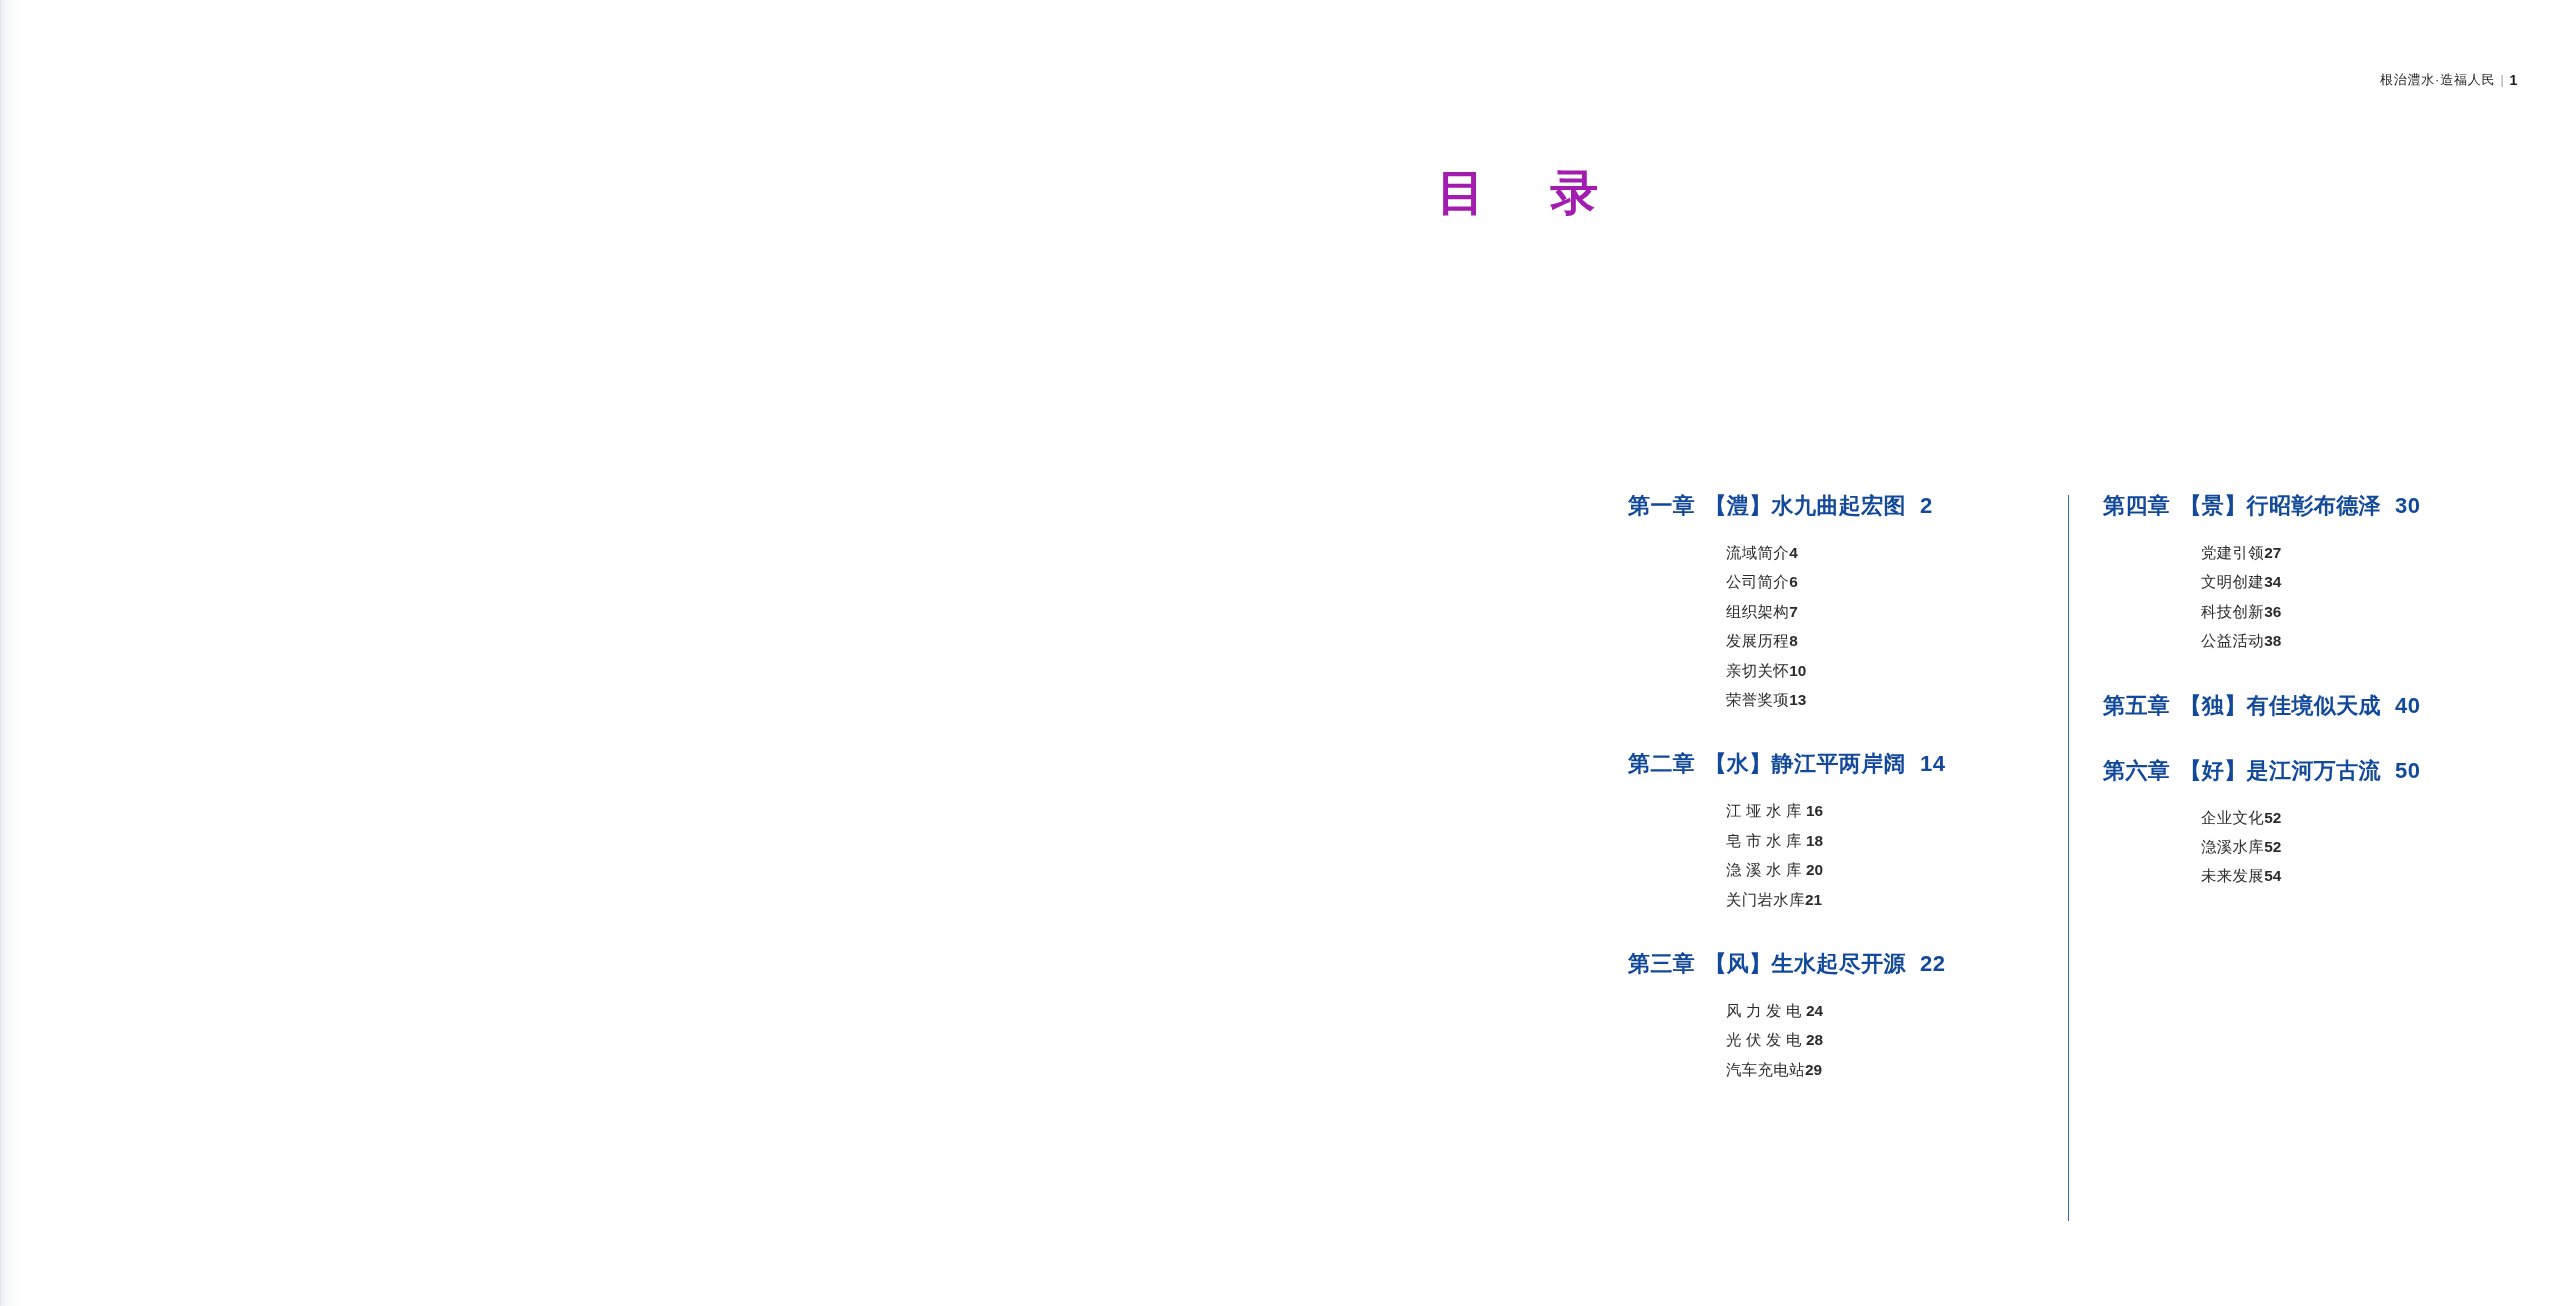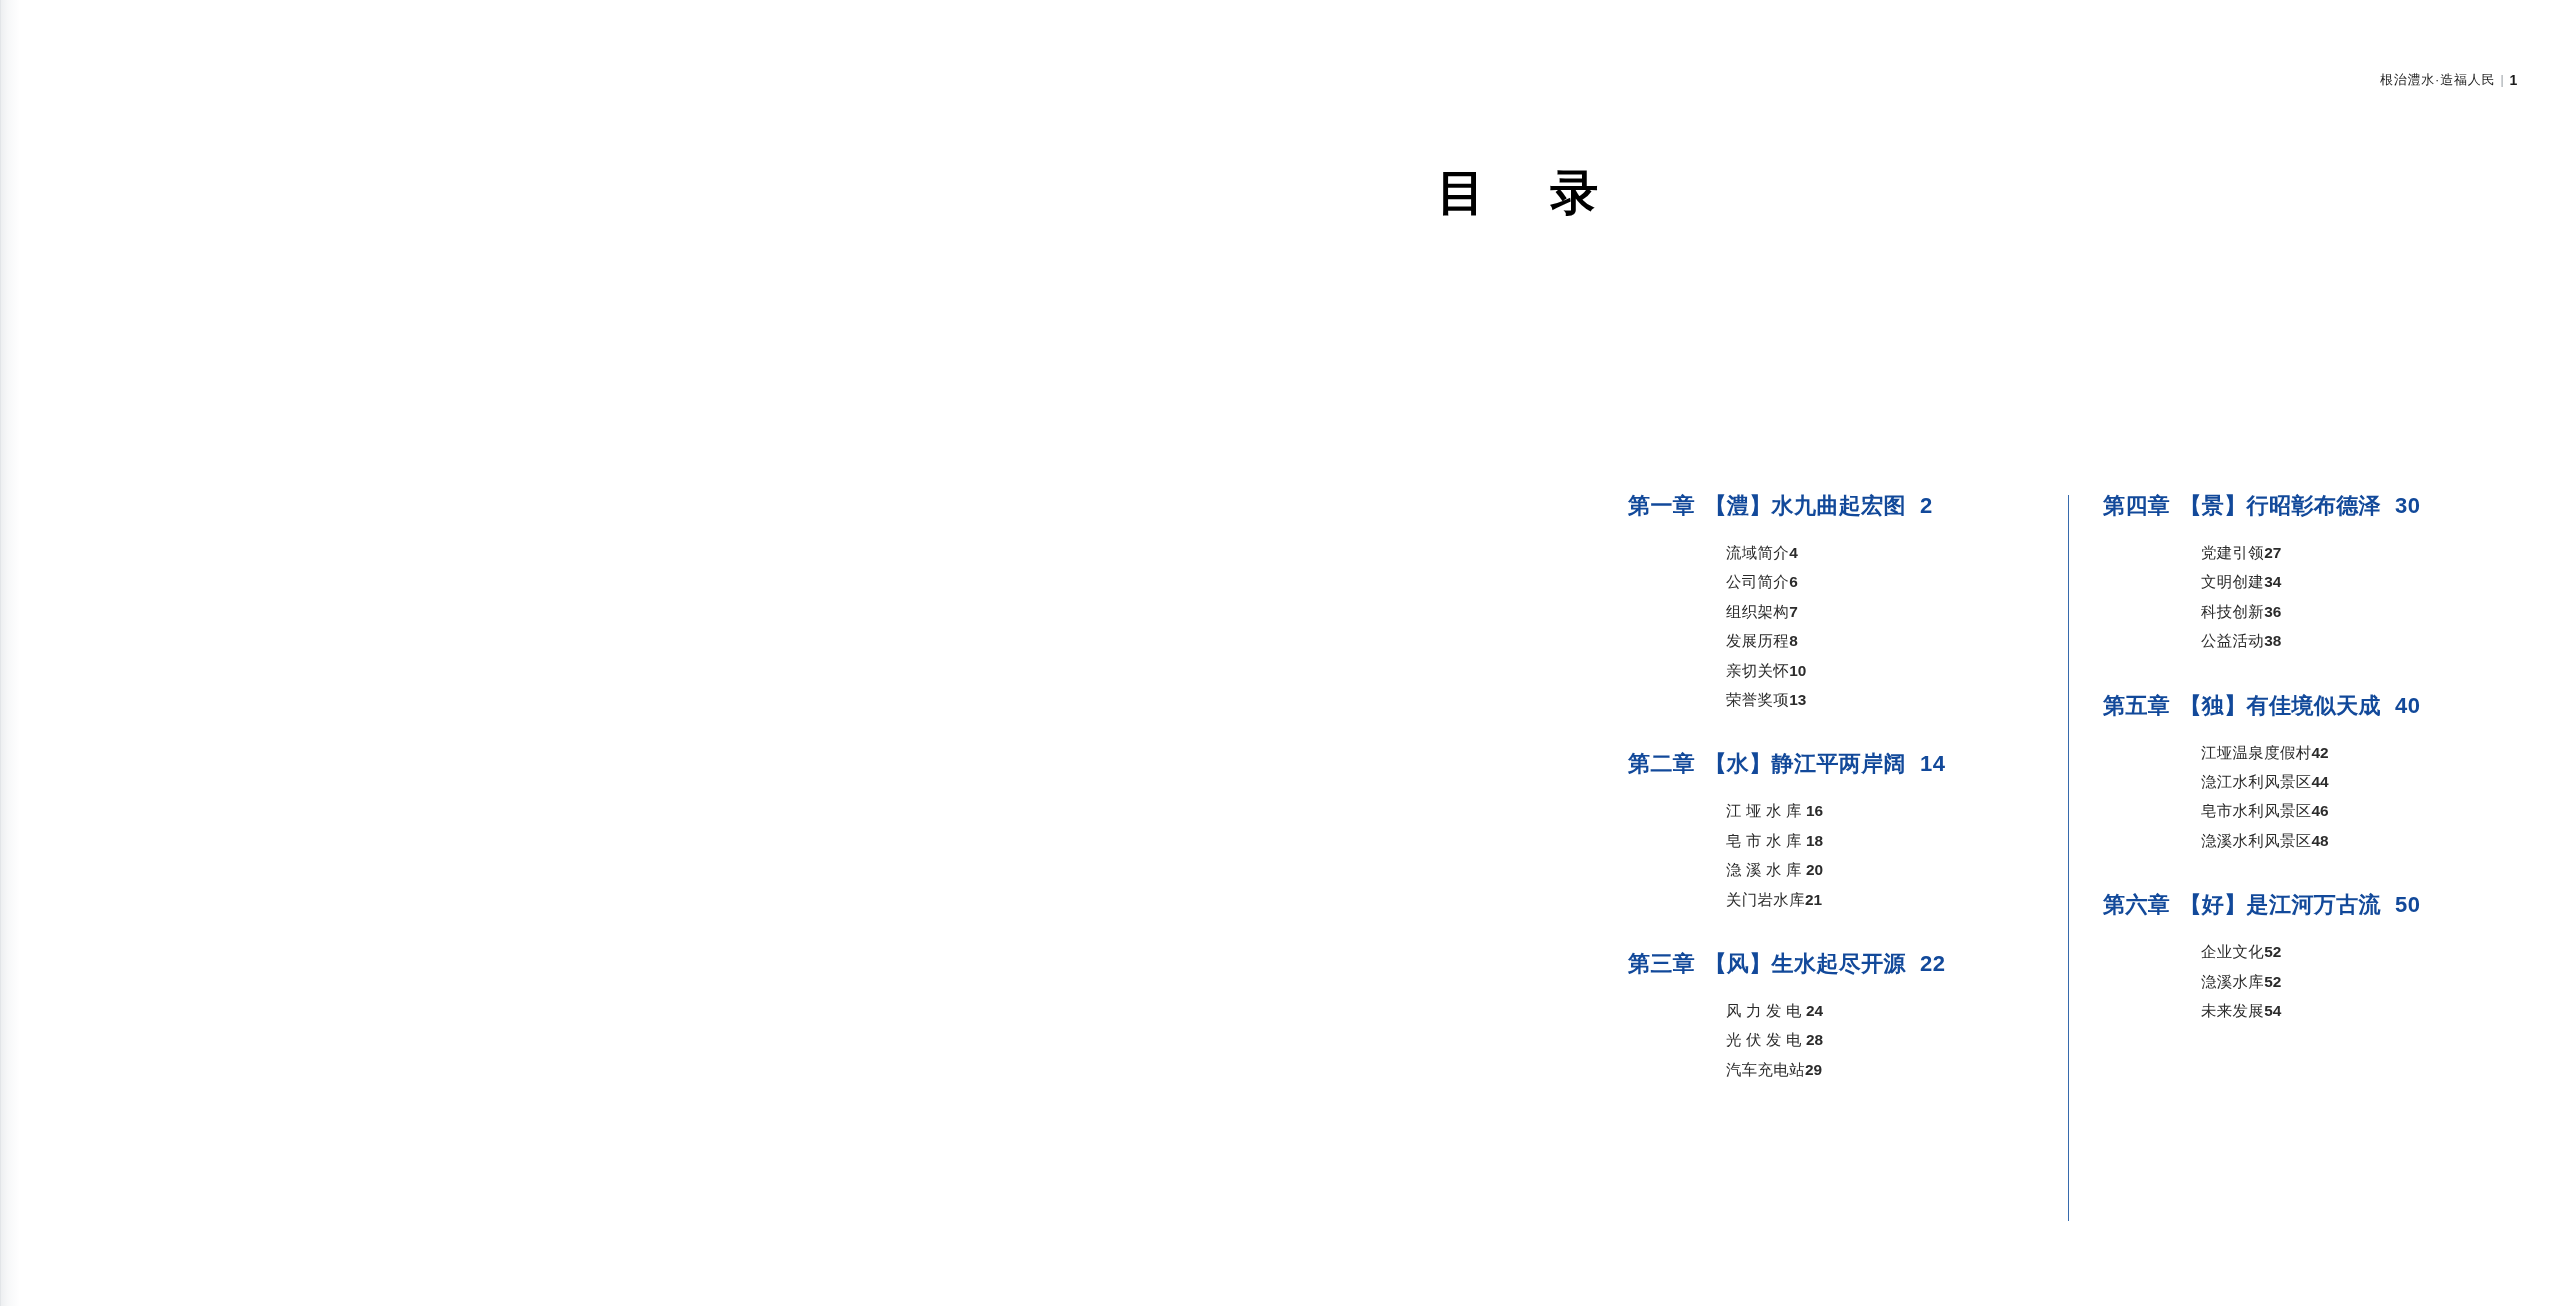--- a/index.html
+++ b/index.html
@@ -69,21 +69,21 @@
     font-weight: 700;
   }
 
   
   .toc-title {
     position: absolute;
     left: 1437px;
     top: 169px;
     font-size: 48px;
     font-weight: 700;
-    color: #000000;
+    color: #a21caf;
     letter-spacing: 26px;
     line-height: 1;
   }
 
   
   .toc-body {
     position: absolute;
     left: 1628px;
     top: 491px;
     width: 891px;
@@ -303,38 +303,20 @@
           </div>
         </div>
       </div>
 
       <div class="chapter-block">
         <div class="chapter-head">
           <span class="ch-num">第五章</span>
           <span class="ch-title">【独】有佳境似天成</span>
           <span class="ch-page">40</span>
         </div>
-        <div class="sub-list">
-          <div class="sub-item">
-            <span class="s-label">江垭温泉度假村</span>
-            <span class="s-page">42</span>
-          </div>
-          <div class="sub-item">
-            <span class="s-label">㴔江水利风景区</span>
-            <span class="s-page">44</span>
-          </div>
-          <div class="sub-item">
-            <span class="s-label">皂市水利风景区</span>
-            <span class="s-page">46</span>
-          </div>
-          <div class="sub-item">
-            <span class="s-label">㴔溪水利风景区</span>
-            <span class="s-page">48</span>
-          </div>
-        </div>
       </div>
 
       <div class="chapter-block">
         <div class="chapter-head">
           <span class="ch-num">第六章</span>
           <span class="ch-title">【好】是江河万古流</span>
           <span class="ch-page">50</span>
         </div>
         <div class="sub-list">
           <div class="sub-item">

